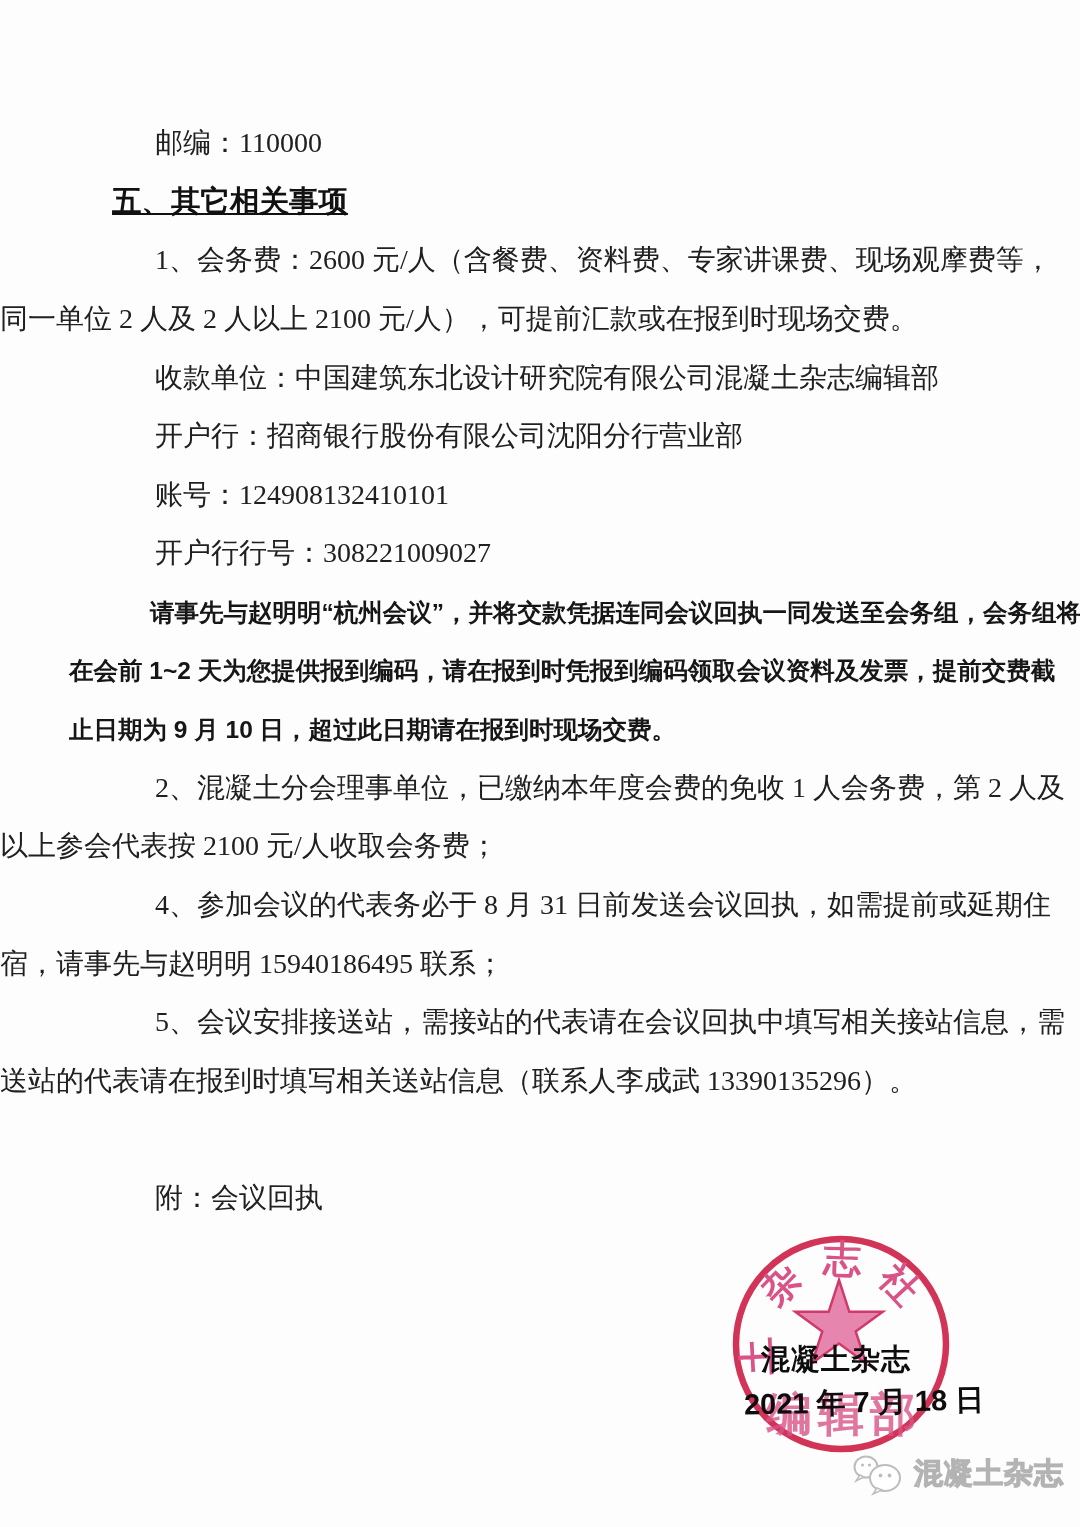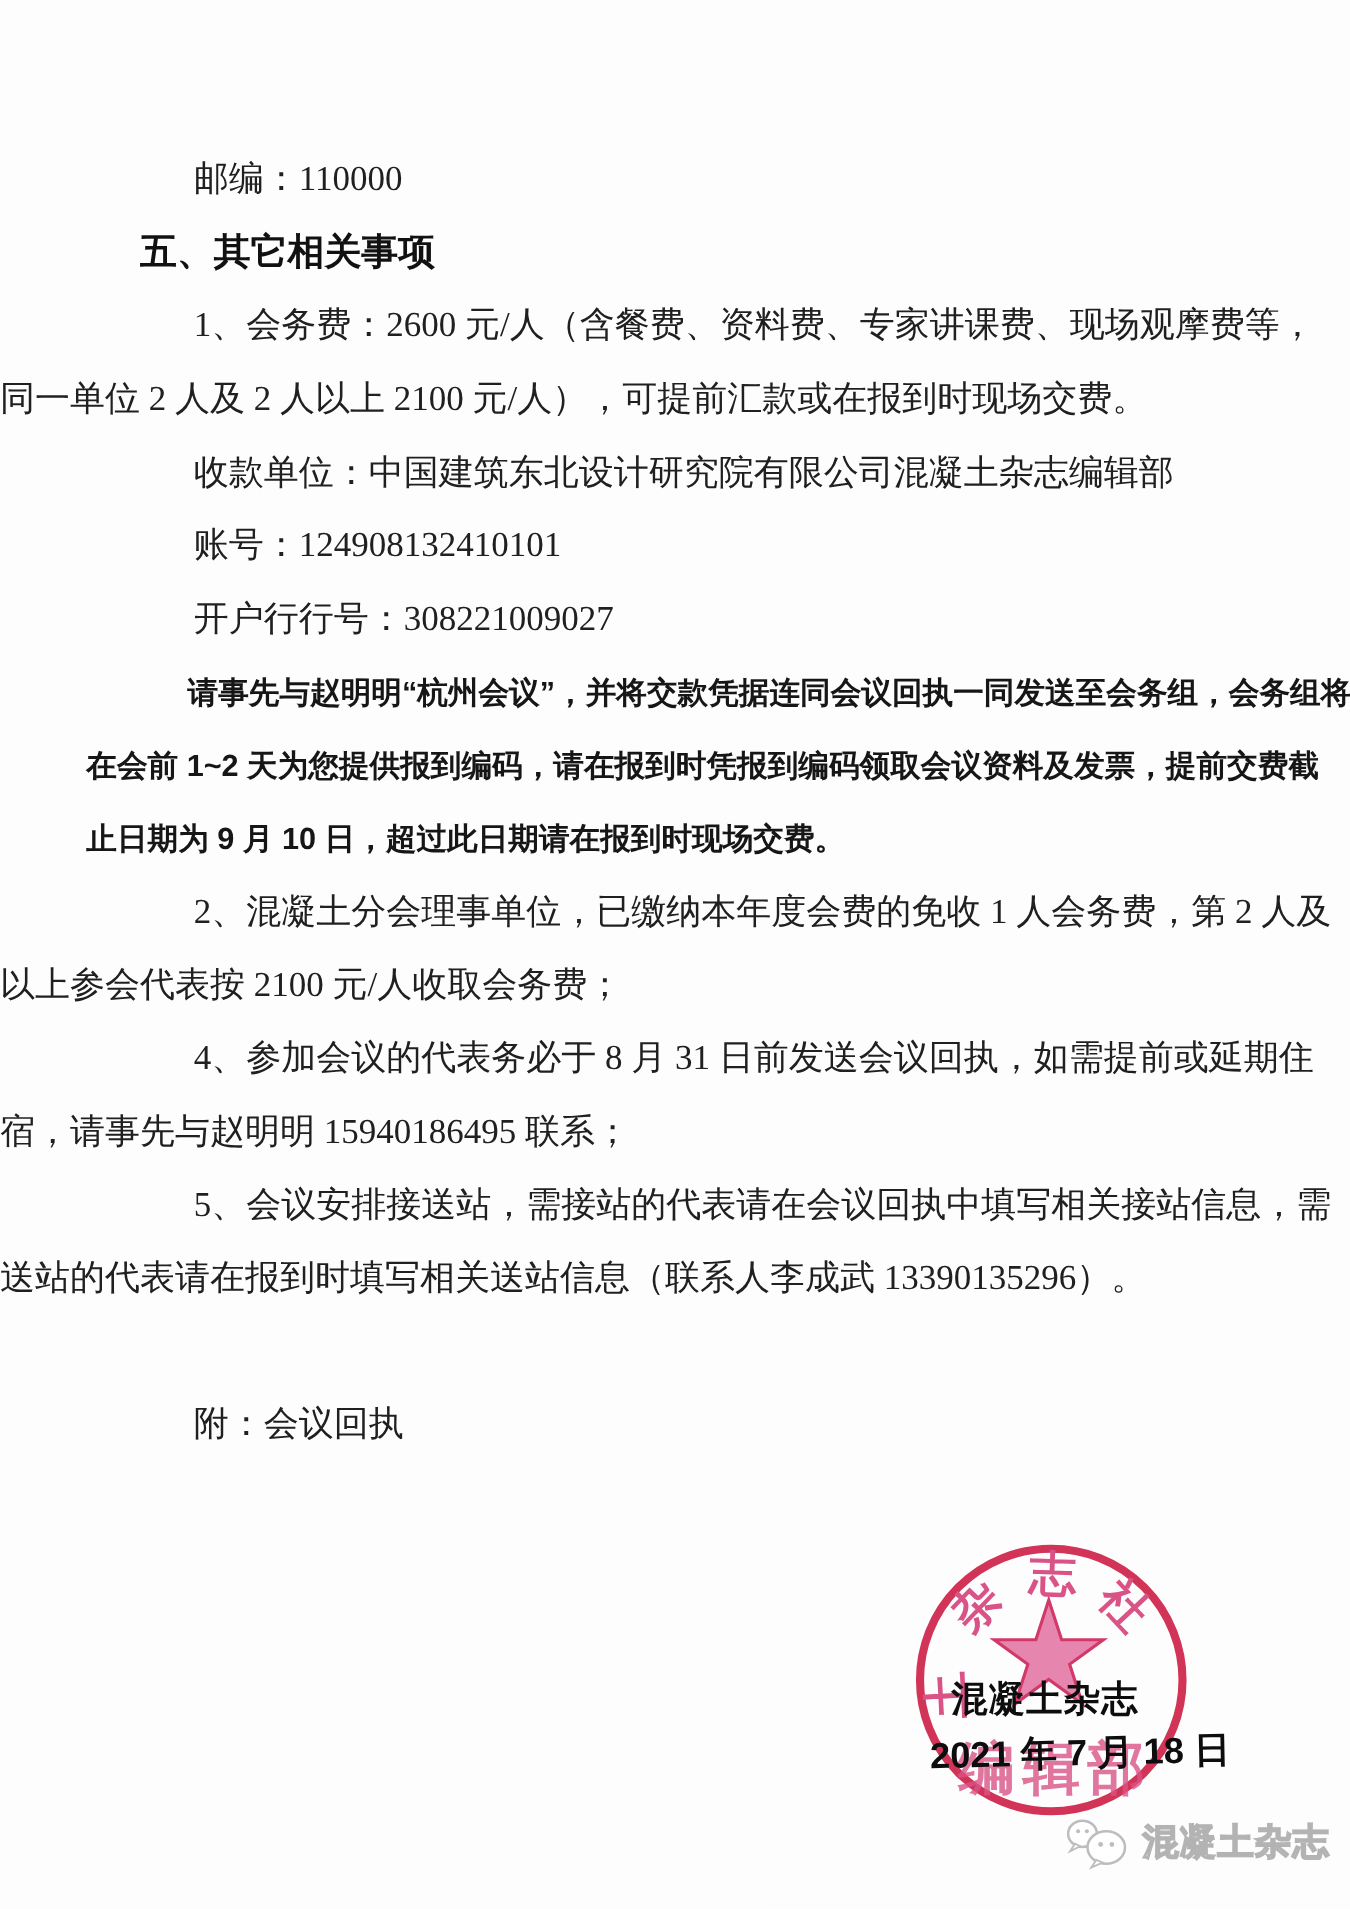--- a/index.html
+++ b/index.html
@@ -10,21 +10,21 @@
     font-family:"Liberation Serif","DejaVu Serif",serif;
   }
   #doc-lines{position:absolute;top:114px;left:0;right:0;}
   .line{
     height:58.6px;display:flex;align-items:center;
     font-size:28px;white-space:pre;
     color:#202020;
   }
   .line.indent{padding-left:155px;}
   .style-heading{
-    padding-left:112px;font-weight:bold;font-size:29.5px;color:#111;
+    padding-left:112px;font-weight:bold;font-size:29.5px;color:#111;text-decoration:underline;
   }
   .style-notice{
     font-weight:bold;font-size:24.5px;padding-left:69px;color:#161616;
     font-family:"Liberation Sans","DejaVu Sans",sans-serif;
   }
   .style-notice.indent{padding-left:150px;}
 
   
   .stamp{position:absolute;left:723px;top:1226px;width:238px;height:238px;opacity:.95;}
   .stamp svg{display:block;}
@@ -66,20 +66,21 @@
 <body>
 
 <div class="page">
 
   <div id="doc-lines">
       <div class="line style-body indent">邮编：110000</div>
       <div class="line style-heading">五、其它相关事项</div>
       <div class="line style-body indent">1、会务费：2600 元/人（含餐费、资料费、专家讲课费、现场观摩费等，</div>
       <div class="line style-body">同一单位 2 人及 2 人以上 2100 元/人），可提前汇款或在报到时现场交费。</div>
       <div class="line style-body indent">收款单位：中国建筑东北设计研究院有限公司混凝土杂志编辑部</div>
+      <div class="line style-body indent">开户行：招商银行股份有限公司沈阳分行营业部</div>
       <div class="line style-body indent">账号：124908132410101</div>
       <div class="line style-body indent">开户行行号：308221009027</div>
       <div class="line style-notice indent">请事先与赵明明“杭州会议”，并将交款凭据连同会议回执一同发送至会务组，会务组将</div>
       <div class="line style-notice">在会前 1~2 天为您提供报到编码，请在报到时凭报到编码领取会议资料及发票，提前交费截</div>
       <div class="line style-notice">止日期为 9 月 10 日，超过此日期请在报到时现场交费。</div>
       <div class="line style-body indent">2、混凝土分会理事单位，已缴纳本年度会费的免收 1 人会务费，第 2 人及</div>
       <div class="line style-body">以上参会代表按 2100 元/人收取会务费；</div>
       <div class="line style-body indent">4、参加会议的代表务必于 8 月 31 日前发送会议回执，如需提前或延期住</div>
       <div class="line style-body">宿，请事先与赵明明 15940186495 联系；</div>
       <div class="line style-body indent">5、会议安排接送站，需接站的代表请在会议回执中填写相关接站信息，需</div>

